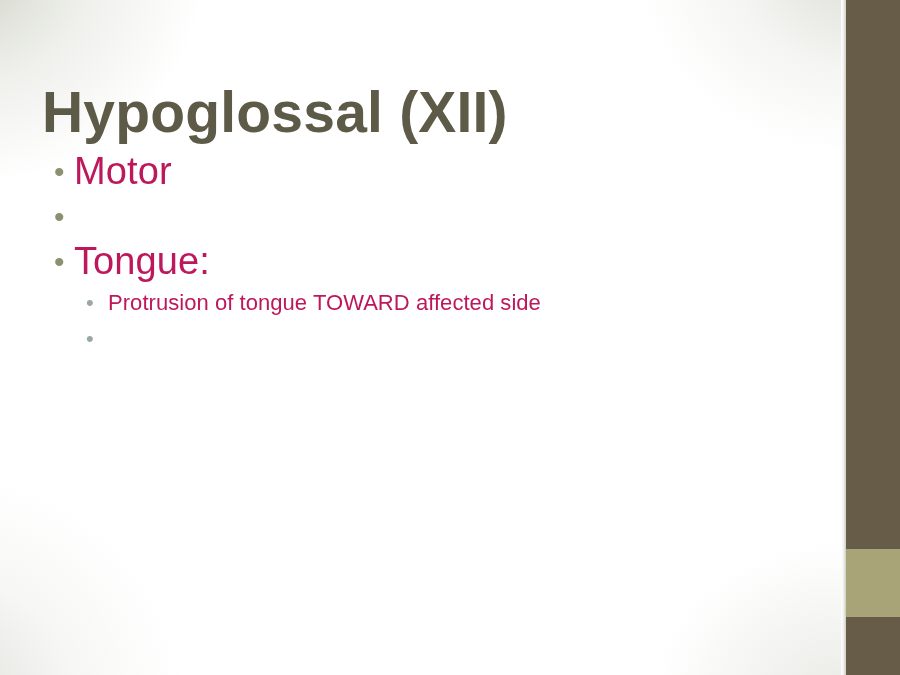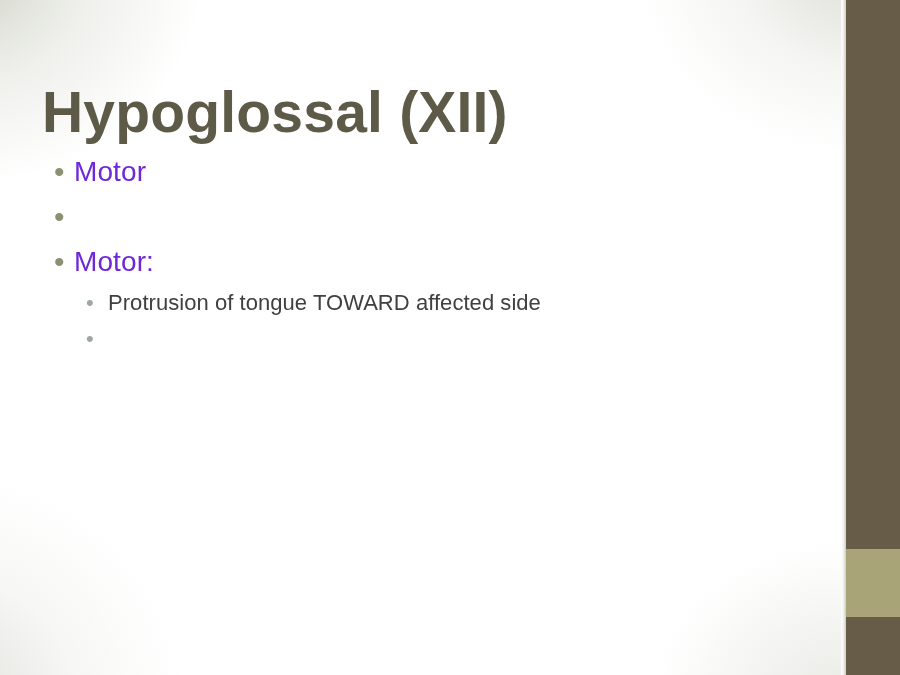--- a/index.html
+++ b/index.html
@@ -112,23 +112,23 @@
     flex: 0 0 auto;
     width: 32px;
     font-size: 30px;
     line-height: 39px;
     color: #8a9070;
     text-align: left;
     padding-left: 12px;
     box-sizing: border-box;
   }
   .lvl1 .btext {
-    font-size: 28px;
+    font-size: 38px;
     line-height: 39px;
-    color: #6d28d9;
+    color: #be185d;
     letter-spacing: 0.1px;
   }
 
   
   .sublist {
     margin-top: 2px;
   }
   .lvl2 {
     margin-bottom: 4px;
   }
@@ -138,21 +138,21 @@
     font-size: 22px;
     line-height: 32px;
     color: #9aa8a0;
     text-align: left;
     padding-left: 44px;
     box-sizing: border-box;
   }
   .lvl2 .btext {
     font-size: 22px;
     line-height: 32px;
-    color: #404040;
+    color: #be185d;
     letter-spacing: 0.05px;
   }
 </style>
 </head>
 <body>
 
 <div id="slide">
 
   <div class="bg-wash wash-tl"></div>
   <div class="bg-wash wash-tr"></div>
@@ -172,21 +172,21 @@
       <span class="marker">•</span>
       <span class="btext">Motor</span>
     </div>
 
     <div class="bullet-row lvl1">
       <span class="marker">•</span>
     </div>
 
     <div class="bullet-row lvl1">
       <span class="marker">•</span>
-      <span class="btext">Motor:</span>
+      <span class="btext">Tongue:</span>
     </div>
 
     <div class="sublist">
       <div class="bullet-row lvl2">
         <span class="marker">•</span>
         <span class="btext">Protrusion of tongue TOWARD affected side</span>
       </div>
       <div class="bullet-row lvl2">
         <span class="marker">•</span>
       </div>

